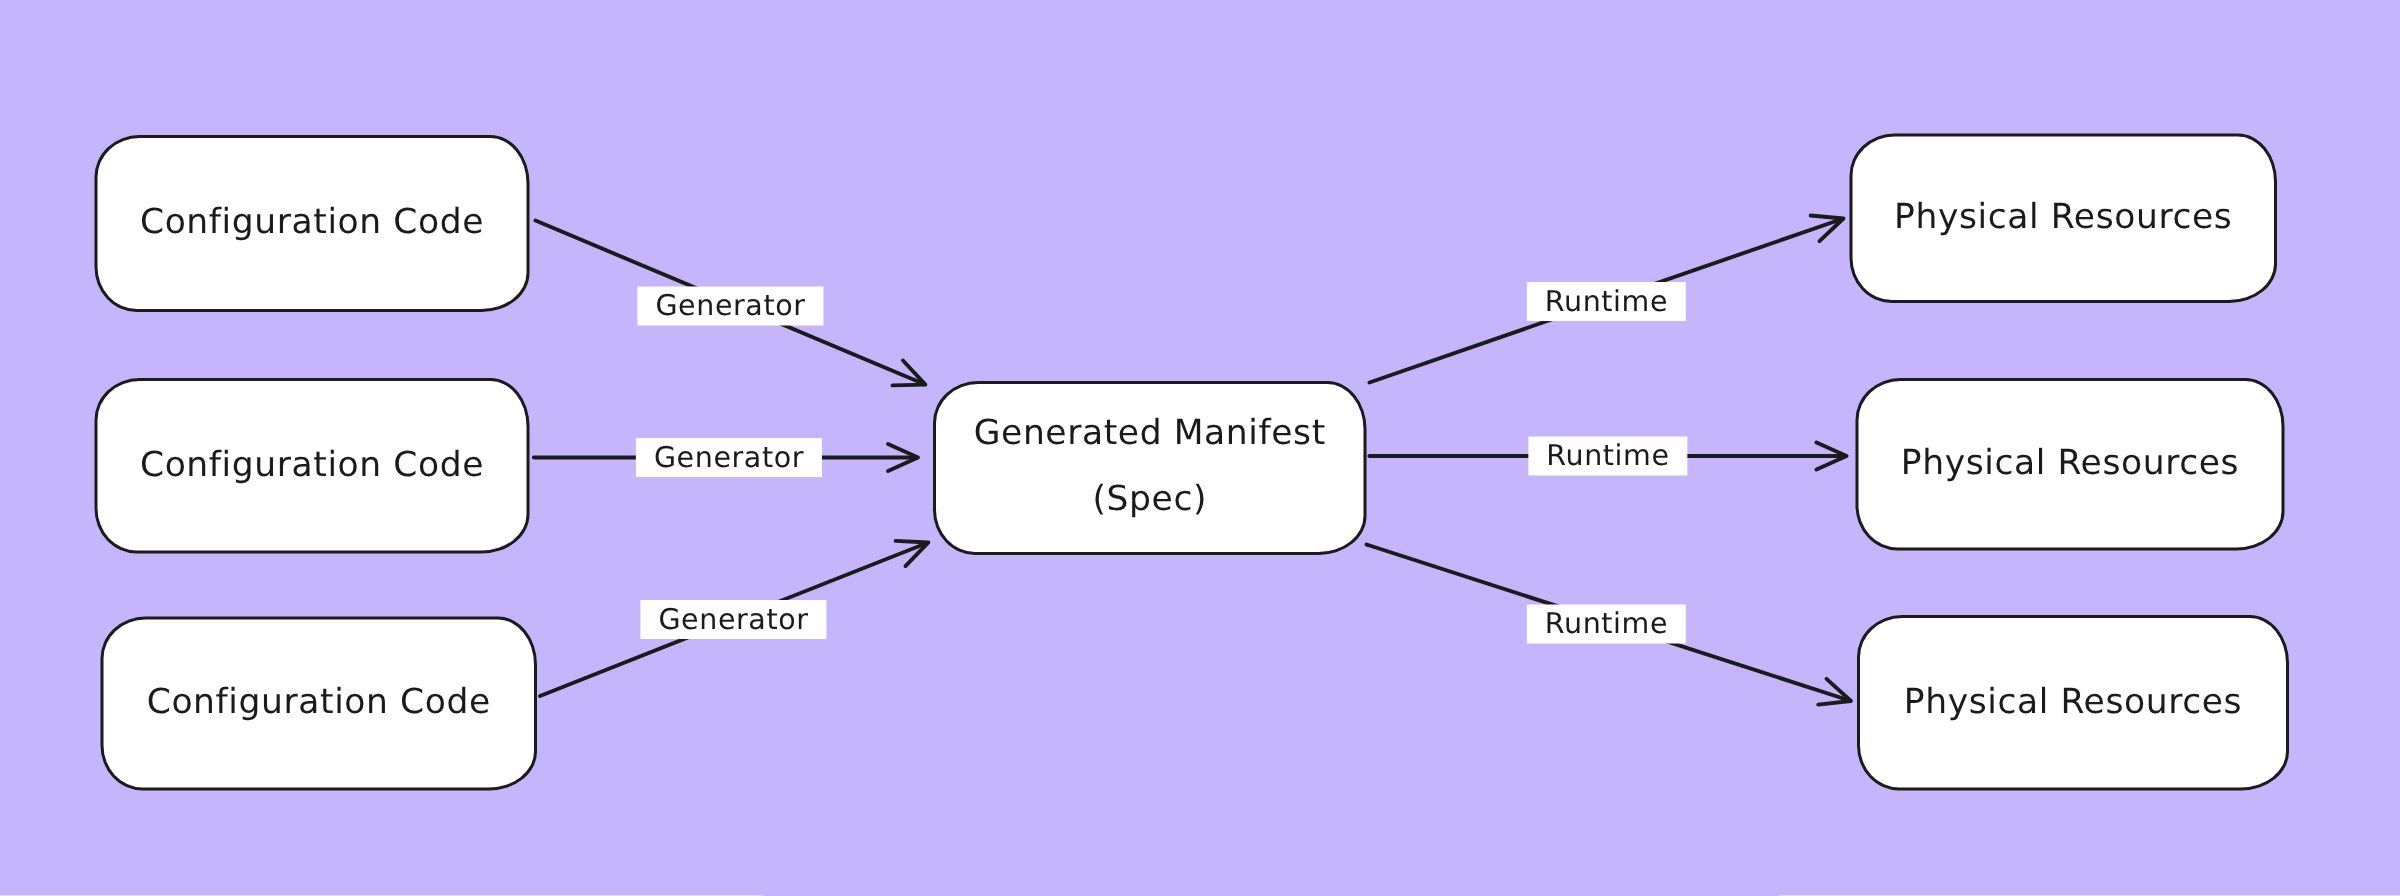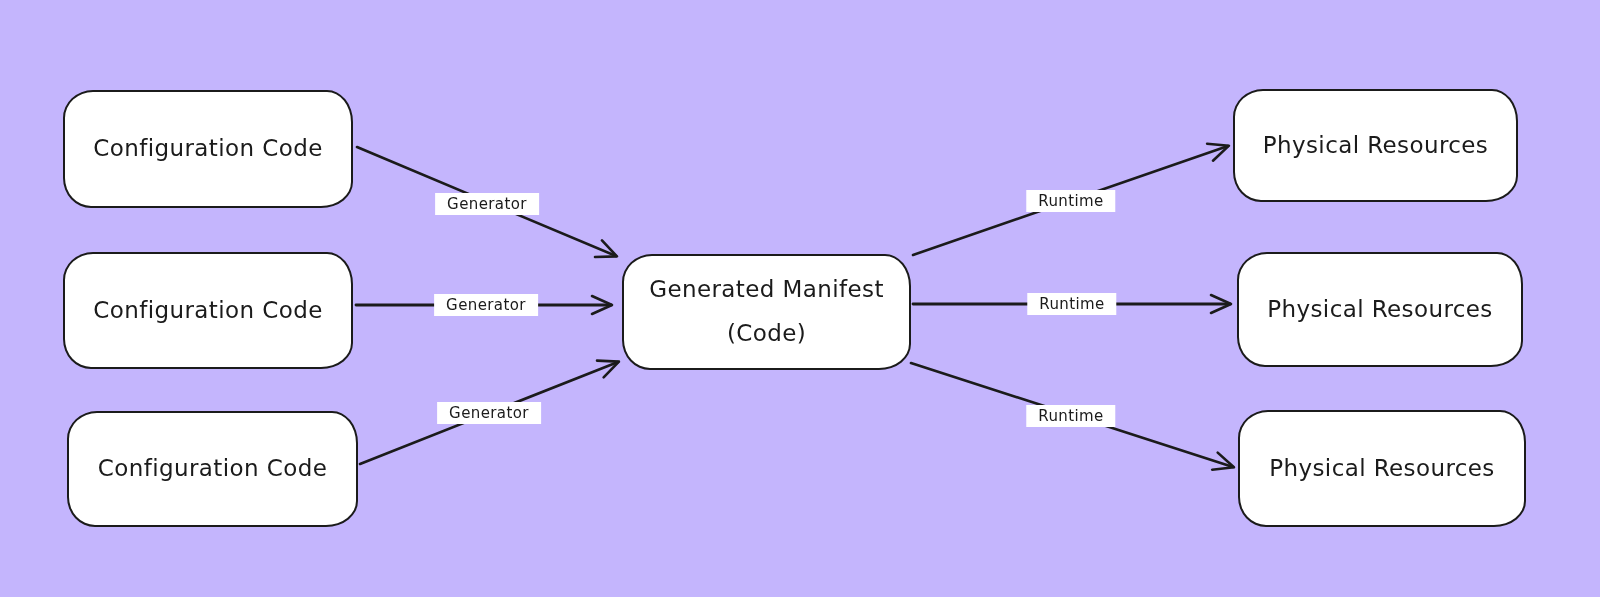--- a/index.html
+++ b/index.html
@@ -44,21 +44,21 @@
   .n4 { left: 622px;  top: 254px; width: 289px; height: 116px; gap: 14px; }
   .n5 { left: 1233px; top: 89px;  width: 285px; height: 113px; }
   .n6 { left: 1237px; top: 252px; width: 286px; height: 115px; }
   .n7 { left: 1238px; top: 410px; width: 288px; height: 117px; }
 
   .edge-label {
     position: absolute;
     transform: translate(-50%, -50%);
     background: #ffffff;
     padding: 2px 12px;
-    font-size: 15px;
+    font-size: 19px;
     letter-spacing: 0.4px;
     white-space: nowrap;
   }
   .e1 { left: 487px;  top: 204px; }
   .e2 { left: 486px;  top: 305px; }
   .e3 { left: 489px;  top: 413px; }
   .e4 { left: 1071px; top: 201px; }
   .e5 { left: 1072px; top: 304px; }
   .e6 { left: 1071px; top: 416px; }
 </style>
@@ -85,21 +85,21 @@
     <span>Configuration Code</span>
   </div>
   <div class="node n2">
     <span>Configuration Code</span>
   </div>
   <div class="node n3">
     <span>Configuration Code</span>
   </div>
   <div class="node n4">
     <span>Generated Manifest</span>
-    <span>(Code)</span>
+    <span>(Spec)</span>
   </div>
   <div class="node n5">
     <span>Physical Resources</span>
   </div>
   <div class="node n6">
     <span>Physical Resources</span>
   </div>
   <div class="node n7">
     <span>Physical Resources</span>
   </div>

